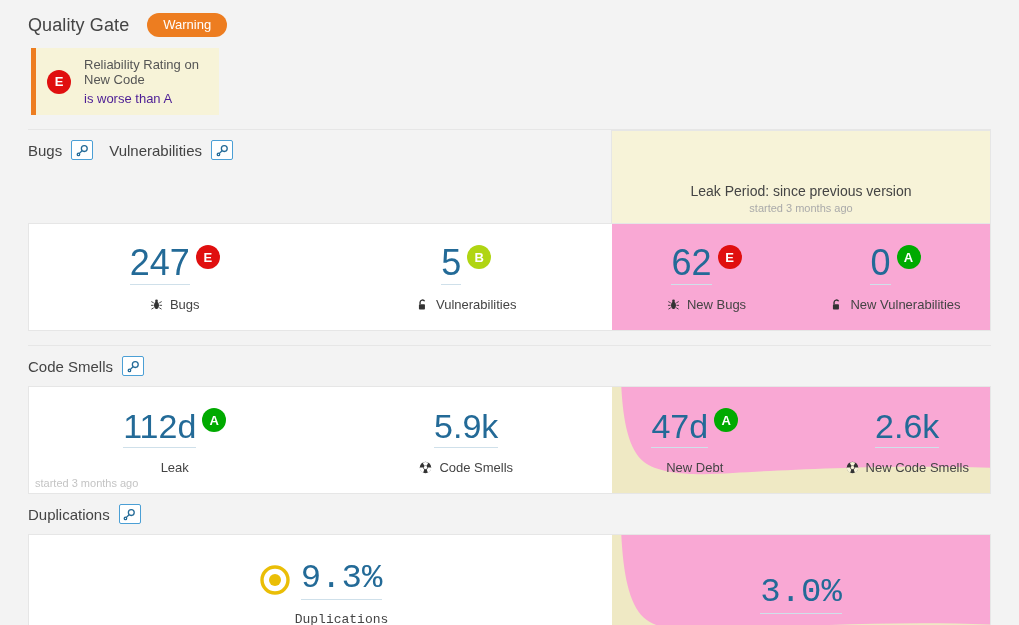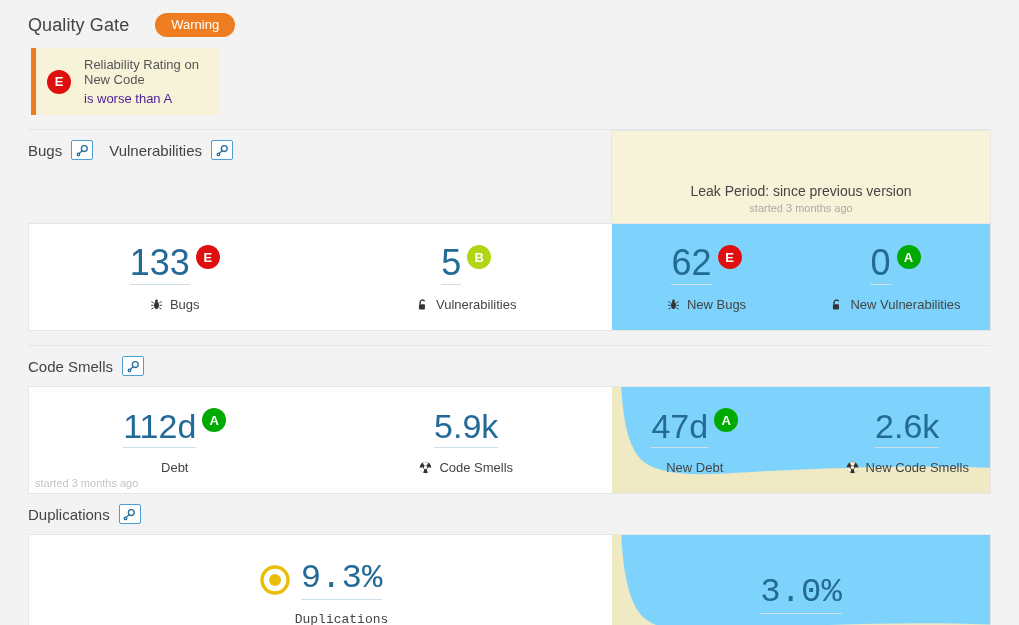--- a/index.html
+++ b/index.html
@@ -10,21 +10,20 @@
     color: #444;
     overflow: hidden;
   }
   .page { position: relative; width: 1019px; height: 625px; }
 
   
   .qg-head {
     display: flex; align-items: center;
     padding: 10px 0 0 28px;
     height: 40px;
-    gap: 8px;
   }
   .qg-title {
     font-size: 18px; color: #444; letter-spacing: .1px;
   }
   .qg-badge {
     margin-left: 18px;
     background: #ed7d20; color: #fff;
     font-size: 13px;
     padding: 5px 16px 6px;
     border-radius: 13px;
@@ -89,21 +88,21 @@
     overflow: hidden;
   }
   .panel-main {
     flex: 0 0 583px;
     display: flex;
     position: relative;
     background: #fff;
   }
   .panel-leak {
     flex: 1 1 auto;
-    background: #7dd3fc;
+    background: #f9a8d4;
     position: relative;
   }
   .leak-wave {
     position: absolute; left: 0; bottom: 0;
     width: 100%; height: 100%;
     pointer-events: none;
   }
 
   .cell {
     flex: 1 1 0;
@@ -216,21 +215,21 @@
           <div class="t1">Leak Period: since previous version</div>
           <div class="t2">started 3 months ago</div>
         </div>
       </div>
     </div>
 
     <div class="row">
       <div class="panel-main">
         <div class="cell">
           <div class="big-wrap">
-            <span class="big">133</span>
+            <span class="big">247</span>
             <span class="rating E">E</span>
           </div>
           <div class="lbl-row">
             <span class="ic">
               <svg width="13" height="13" viewBox="0 0 16 16">
                   <g fill="#333">
                     <ellipse cx="8" cy="9" rx="3" ry="4.5"></ellipse>
                     <circle cx="8" cy="3.6" r="1.7"></circle>
                     <rect x="7.5" y="4.5" width="1" height="9"></rect>
                     <path d="M4.6 6 L1.6 4.4 M4.4 9 L1.2 9 M4.6 12 L1.8 13.7 M11.4 6 L14.4 4.4 M11.6 9 L14.8 9 M11.4 12 L14.2 13.7" stroke="#333" stroke-width="1.1" fill="none"></path>
@@ -318,21 +317,21 @@
     </div>
 
     <div class="row">
       <div class="panel-main">
         <div class="cell">
           <div class="big-wrap">
             <span class="big lg">112d</span>
             <span class="rating A">A</span>
           </div>
           <div class="lbl-row">
-            <span>Debt</span>
+            <span>Leak</span>
           </div>
         </div>
         <div class="cell">
           <div class="big-wrap">
             <span class="big lg">5.9k</span>
           </div>
           <div class="lbl-row">
             <span class="ic">
               <svg width="13" height="13" viewBox="0 0 16 16">
                   <circle cx="8" cy="8" r="7" fill="#333"></circle>

